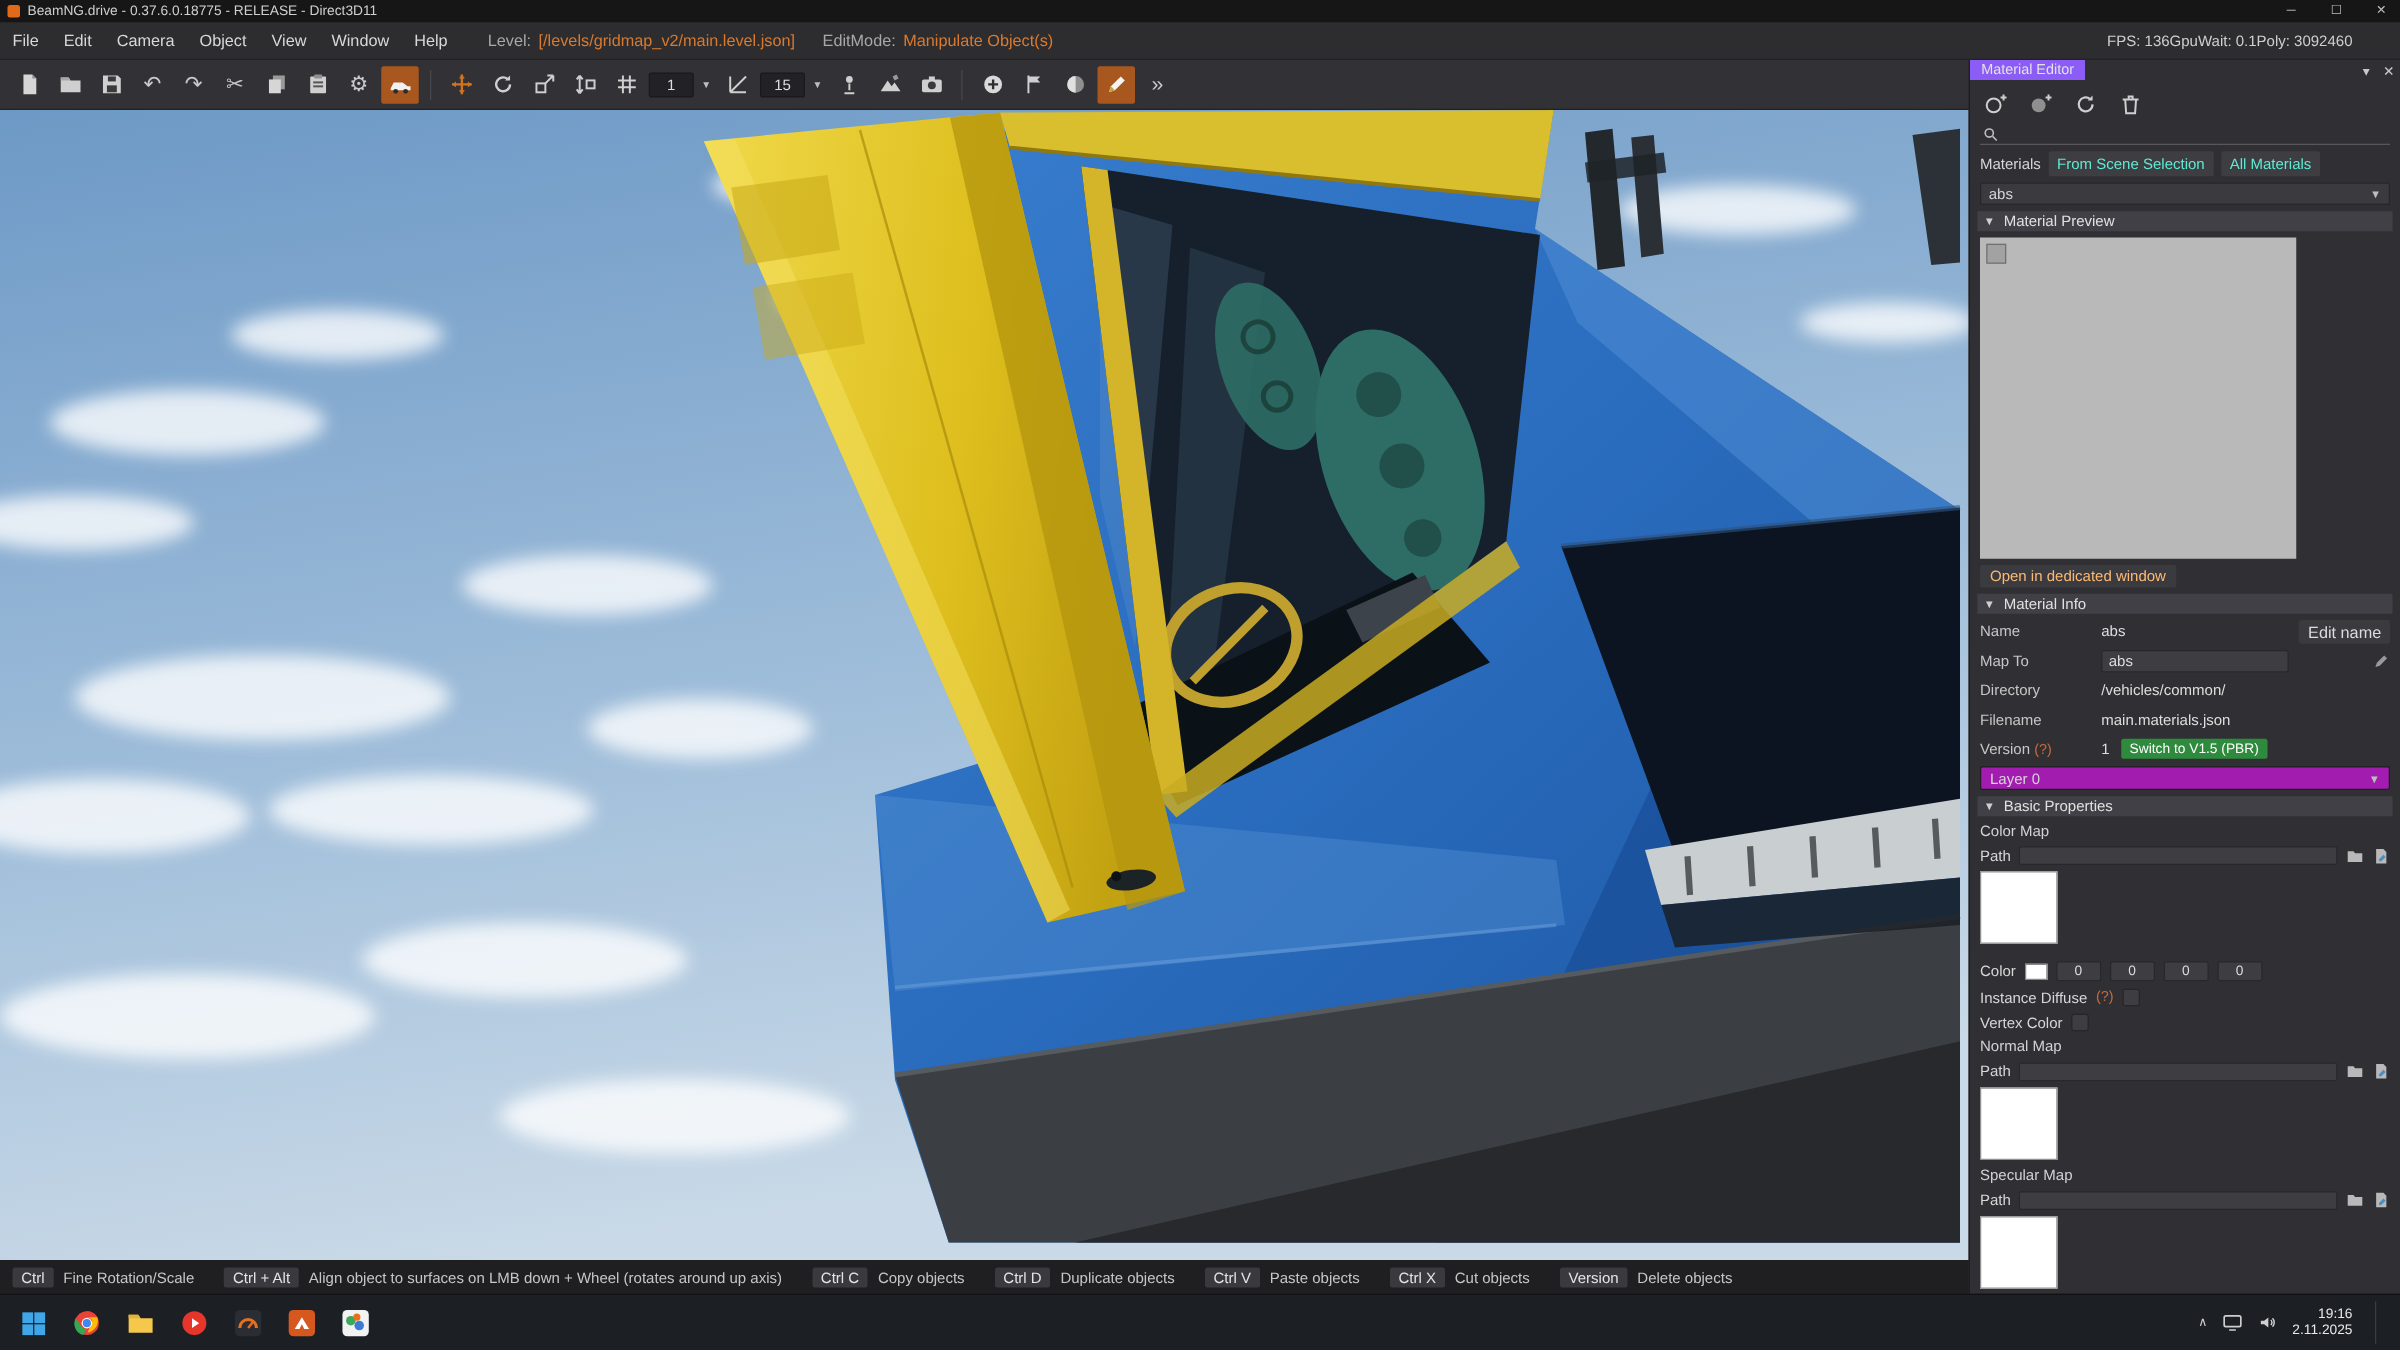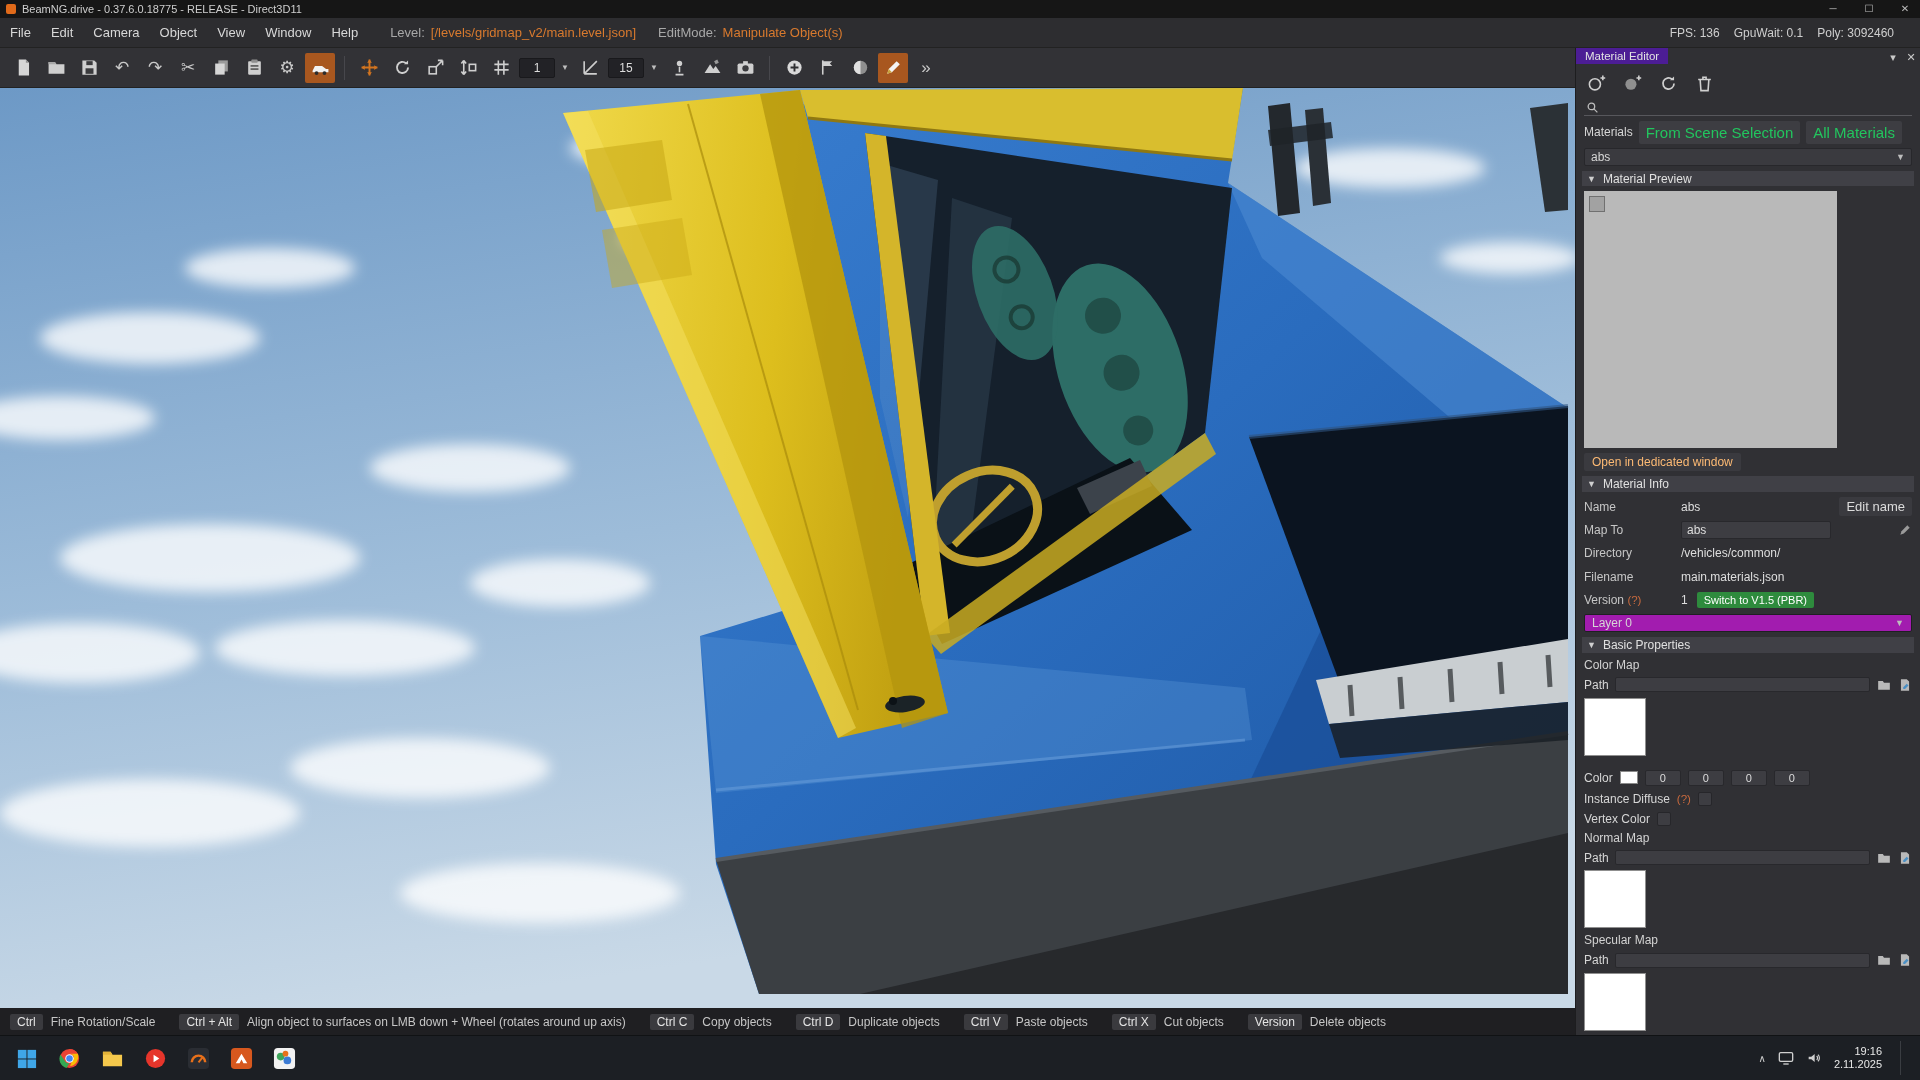--- a/index.html
+++ b/index.html
@@ -11,21 +11,21 @@
   .app-logo{width:10px;height:10px;background:#e06a1a;border-radius:2px;flex:none;}
   .titlebar .spacer{flex:1;}
   .wbtn{width:30px;height:18px;border:none;background:none;color:#bdbdbd;font-size:10px;line-height:18px;text-align:center;}
 
   
   .menubar{position:absolute;left:0;top:18px;width:1920px;height:30px;background:#2d2d30;display:flex;align-items:center;color:#d8d8d8;font-size:13px;border-bottom:1px solid #222;}
   .menu-item{padding:5px 10px;text-align:center;}
   .mb-label{color:#a8a8a8;margin-left:22px;}
   .mb-orange{color:#d97a2e;margin-left:6px;}
   .menubar .spacer{flex:1;}
-  .stats{display:flex;gap:14px;color:#cfcfcf;font-size:12px;margin-right:26px;}
+  .stats{display:flex;color:#cfcfcf;font-size:12px;margin-right:38px;}
 
   
   .toolbar{position:absolute;left:0;top:48px;width:1575px;height:40px;background:#323236;display:flex;align-items:center;gap:3px;padding:0 8px;border-bottom:1px solid #222;}
   .tbtn{width:30px;height:30px;border:none;background:none;color:#c9c9c9;font-size:17px;display:flex;align-items:center;justify-content:center;border-radius:2px;flex:none;}
   .tbtn.active{background:#a8571f;}
   .tbtn svg{width:19px;height:19px;}
   .tb-sep{width:1px;height:24px;background:#47474c;margin:0 6px;flex:none;}
   .snapbox{width:36px;height:20px;background:#222226;border:1px solid #19191c;color:#ddd;font-size:12px;text-align:center;border-radius:2px;flex:none;}
   .dd-mini{width:14px;height:20px;border:none;background:none;color:#bdbdbd;font-size:8px;flex:none;}
 
@@ -34,30 +34,30 @@
   .viewport svg{display:block;width:100%;height:100%;}
 
   
   .statusbar{position:absolute;left:0;top:1008px;width:1575px;height:27px;background:#1f1f22;display:flex;align-items:center;gap:24px;padding:0 10px;font-size:12px;color:#c6c6c6;white-space:nowrap;overflow:hidden;}
   .sc{display:flex;align-items:center;gap:8px;}
   .skey{background:#3a3a3e;color:#e4e4e4;padding:1px 7px;border-radius:2px;}
 
   
   .panel{position:absolute;left:1575px;top:48px;width:345px;height:987px;background:#303034;border-left:1px solid #1d1d1f;color:#d6d6d6;font-size:12px;display:flex;flex-direction:column;gap:5px;padding:0 8px 4px 8px;overflow:hidden;}
   .panel-head{display:flex;align-items:flex-start;height:20px;margin:0 -8px;}
-  .panel-tab{background:#4c1d95;padding:2px 9px;font-size:11.5px;color:#e2e2e2;}
+  .panel-tab{background:#8b5cf6;padding:2px 9px;font-size:11.5px;color:#e2e2e2;}
   .panel-head .spacer{flex:1;}
   .ph-icon{border:none;background:none;color:#c9c9c9;font-size:11px;width:18px;height:18px;}
   .panel-tools{display:flex;align-items:center;gap:12px;height:28px;}
   .ptbtn{border:none;background:none;width:24px;height:24px;display:flex;align-items:center;justify-content:center;}
   .ptbtn svg{width:19px;height:19px;}
   .search-row{display:flex;align-items:center;gap:6px;height:18px;border-bottom:1px solid #57575c;padding:0 2px;}
   .search-row input{flex:1;background:none;border:none;color:#ddd;font-size:12px;outline:none;}
   .filter-row{display:flex;align-items:center;gap:6px;height:22px;}
-  .filter-btn{background:#3d3d42;border:none;color:#22c55e;font-size:15px;padding:3px 7px;border-radius:2px;}
+  .filter-btn{background:#3d3d42;border:none;color:#5eead4;font-size:12px;padding:3px 7px;border-radius:2px;}
   .mat-dd{display:flex;align-items:center;height:20px;background:#3a3a3f;border:1px solid #27272b;border-radius:2px;padding:0 6px;}
   .mat-dd .spacer{flex:1;}
   .dd-arr{font-size:9px;color:#bdbdbd;}
   .sect-head{display:flex;align-items:center;gap:7px;height:18px;background:#404046;margin:0 -2px;padding:0 5px;font-size:12px;color:#e0e0e0;}
   .tri{font-size:9px;color:#cfcfcf;}
   .preview-area{width:253px;height:257px;background:#b9b9b9;position:relative;flex:none;}
   .preview-swatch{position:absolute;left:5px;top:5px;width:16px;height:16px;background:#a2a2a2;border:1px solid #707070;}
   .open-dedicated{width:fit-content;border:none;background:#3a3a3f;color:#fdba74;font-size:12px;padding:2px 8px;border-radius:2px;}
   .info-row{display:flex;align-items:center;height:21px;gap:5px;}
   .info-label{width:92px;flex:none;color:#c6c6c6;}

